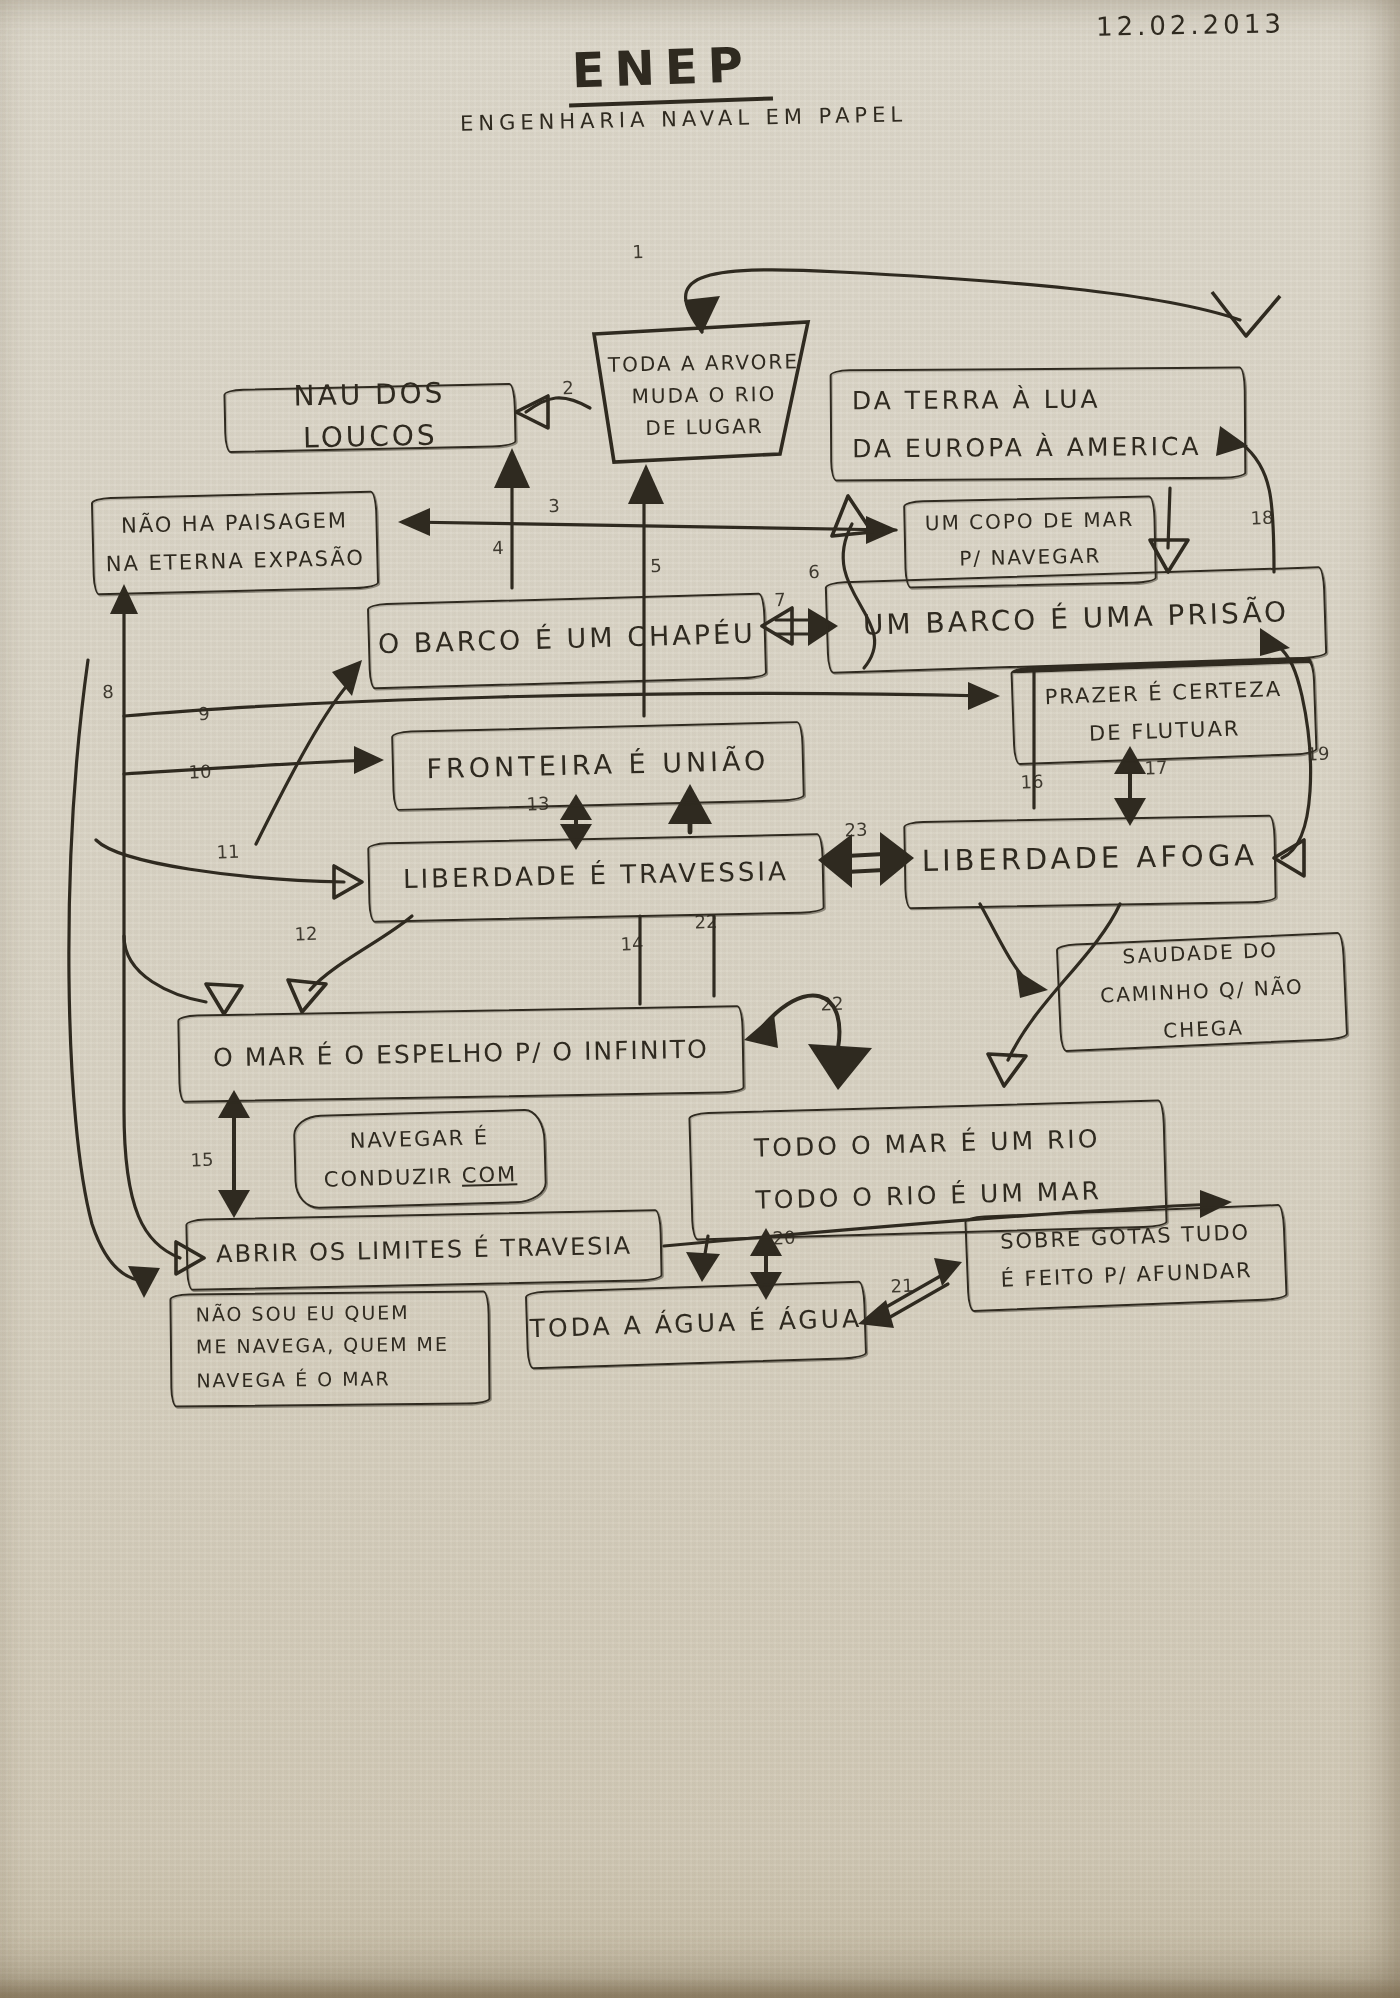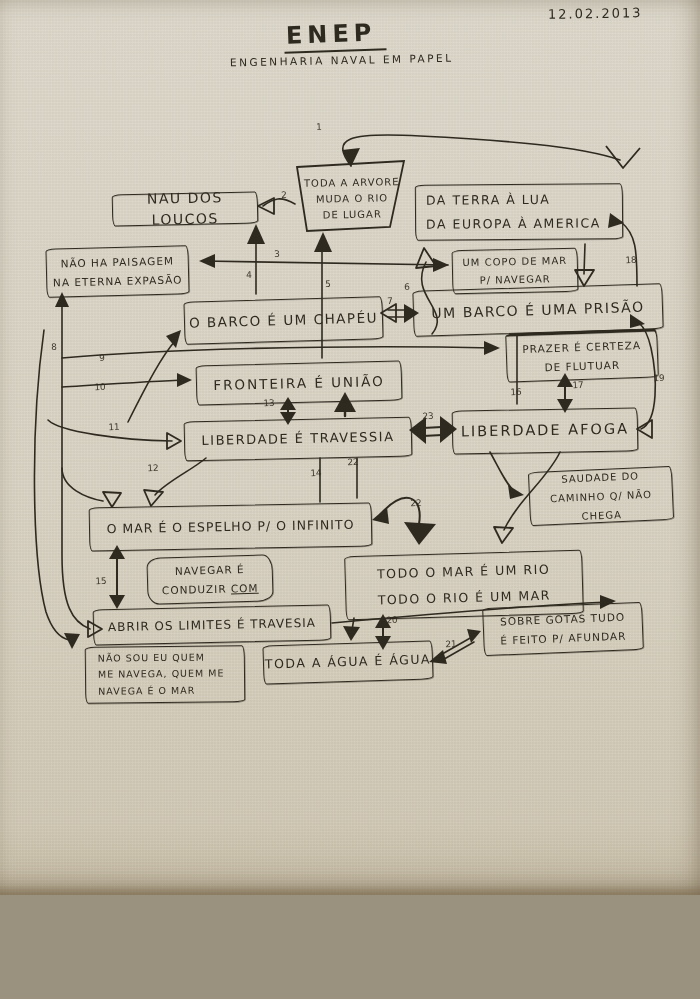--- a/index.html
+++ b/index.html
@@ -1,17 +1,17 @@
 <!DOCTYPE html>
 <html><head>
 <meta charset="utf-8">
 <style>
   html,body{margin:0;padding:0;background:#9a917e;}
   #paper{
-    position:relative;width:700px;height:895px;overflow:hidden;
+    position:relative;width:700px;height:999px;overflow:hidden;
     font-family:"DejaVu Sans",sans-serif;color:#2f2a20;
     background:
       repeating-linear-gradient(0deg, rgba(255,255,255,0.045) 0 1px, rgba(90,80,60,0.025) 1px 3px),
       repeating-linear-gradient(90deg, rgba(255,255,255,0.035) 0 1px, rgba(90,80,60,0.02) 1px 3px),
       linear-gradient(180deg,#dcd7ca 0%,#d8d2c3 55%,#d0c8b5 92%,#c3b9a2 100%);
     box-shadow: inset -18px 0 26px -16px rgba(110,95,70,.45),
                 inset 0 -20px 26px -14px rgba(100,85,60,.6),
                 inset 0 14px 20px -14px rgba(120,108,85,.35);
   }
   #paper::after{

